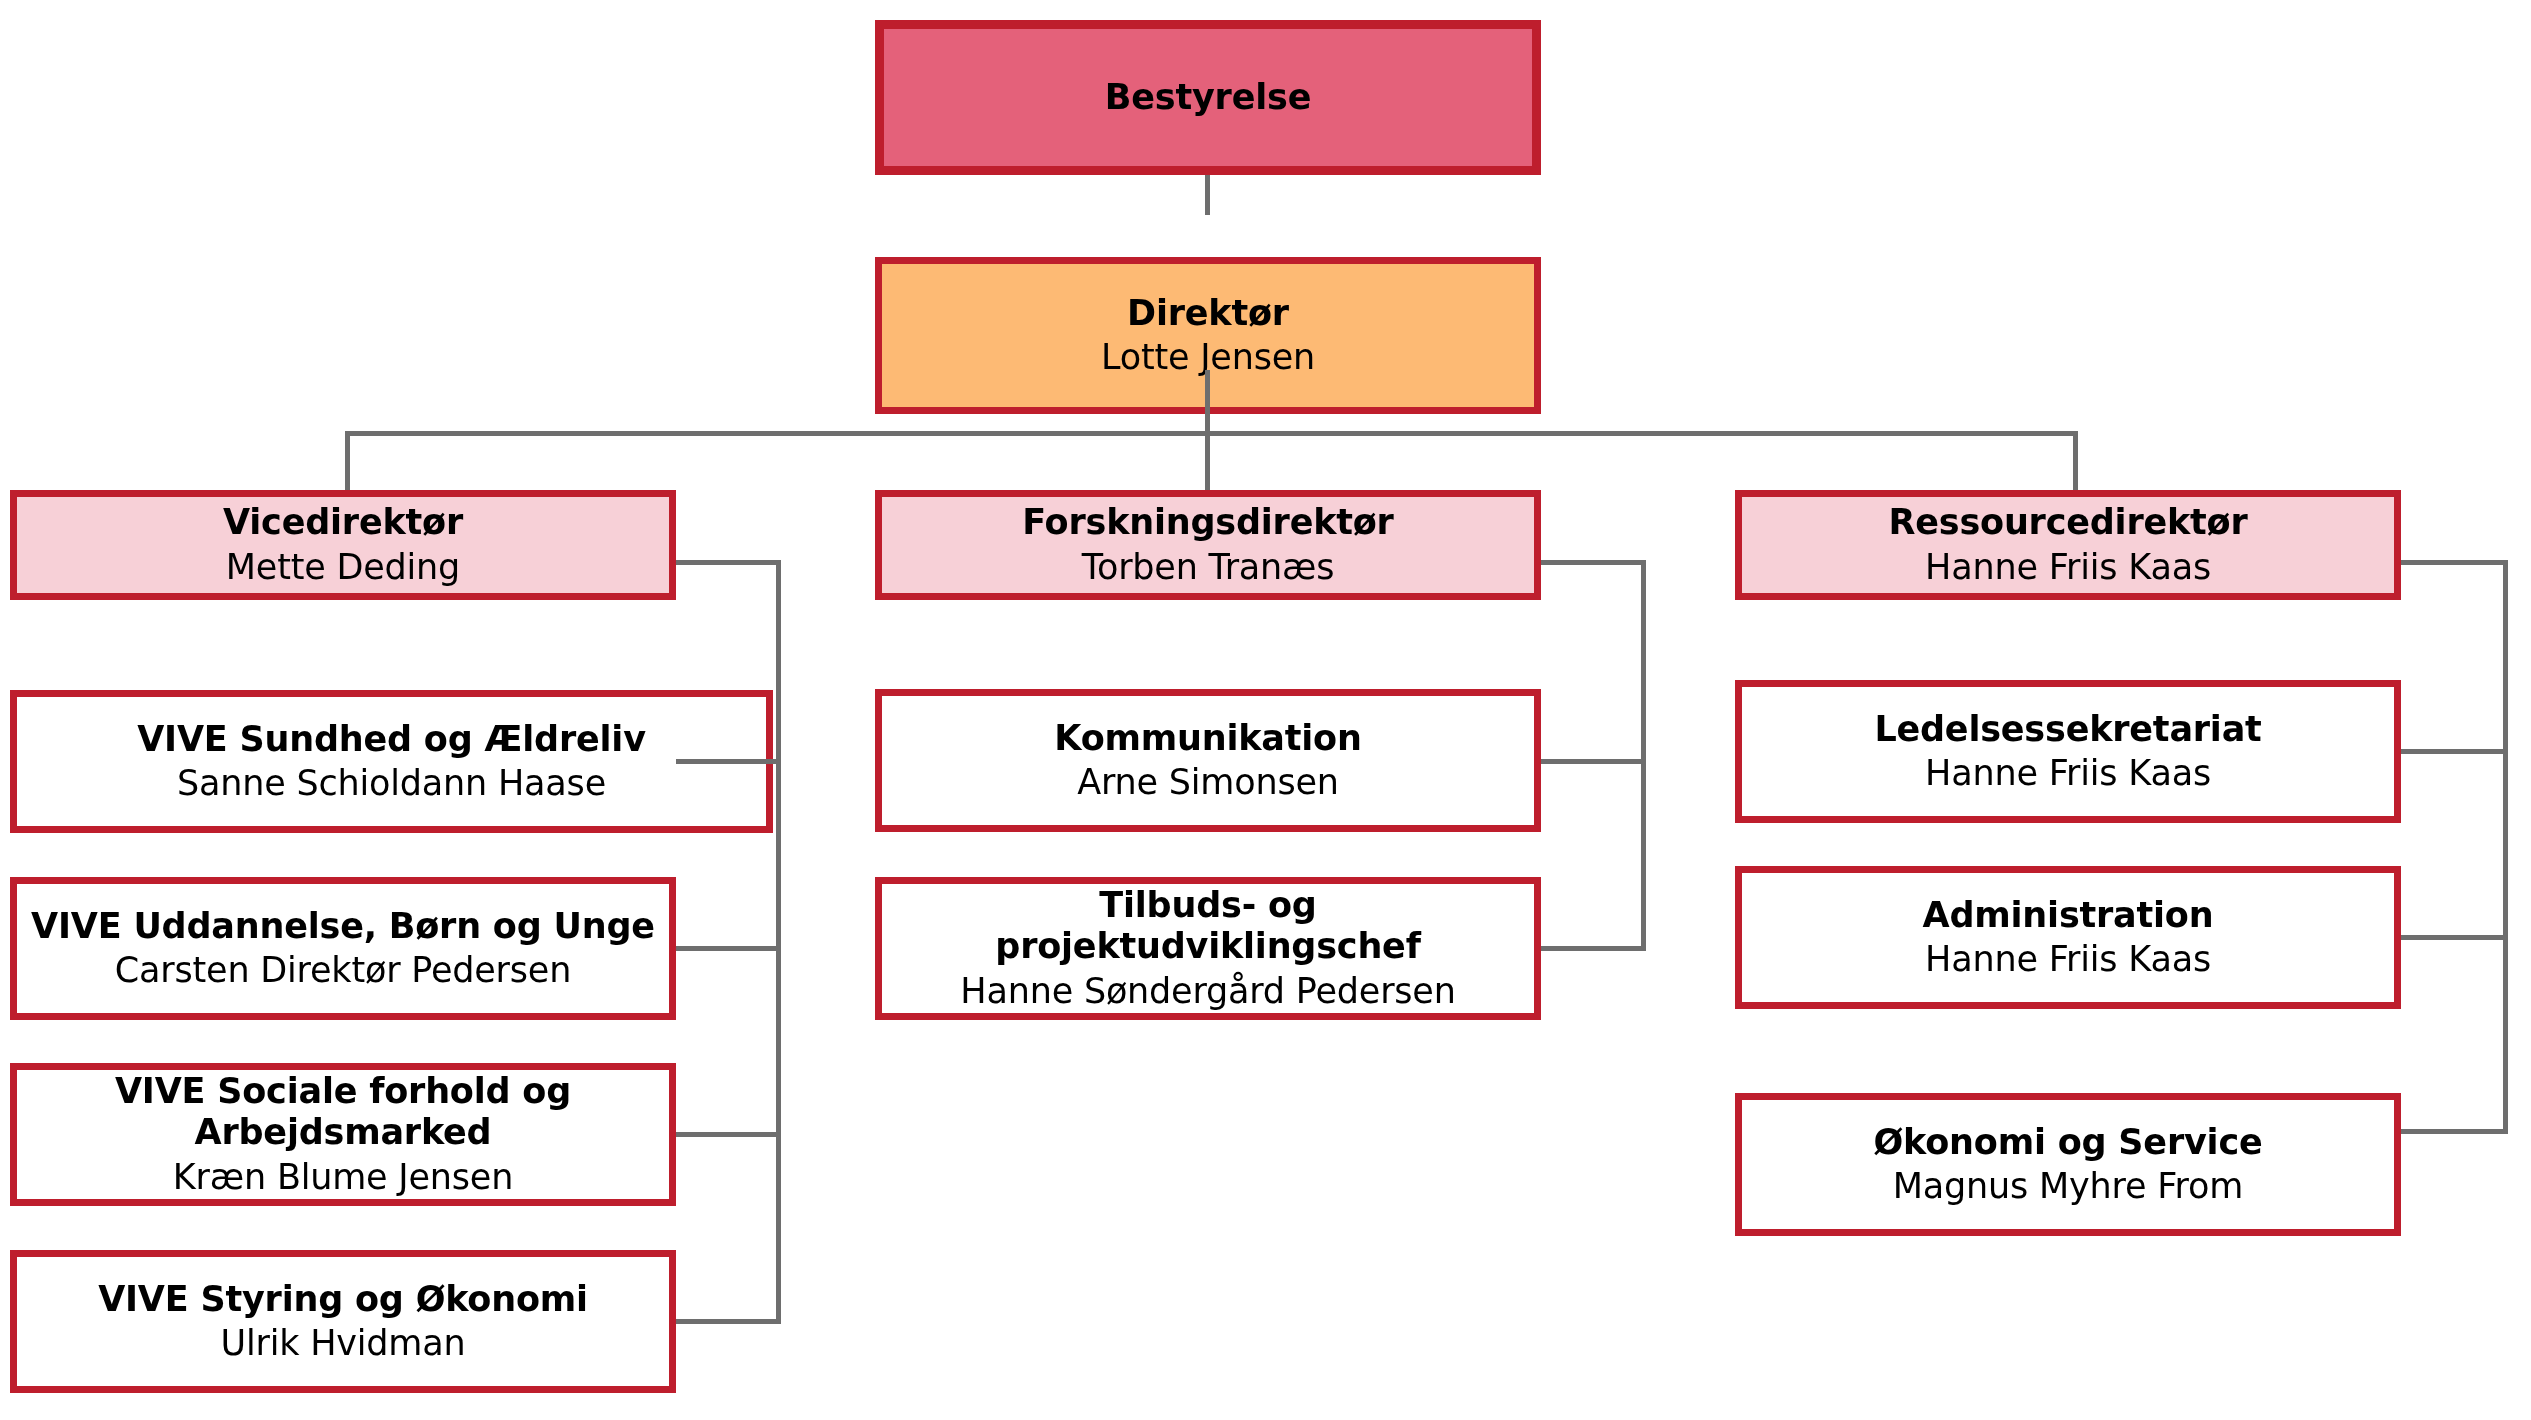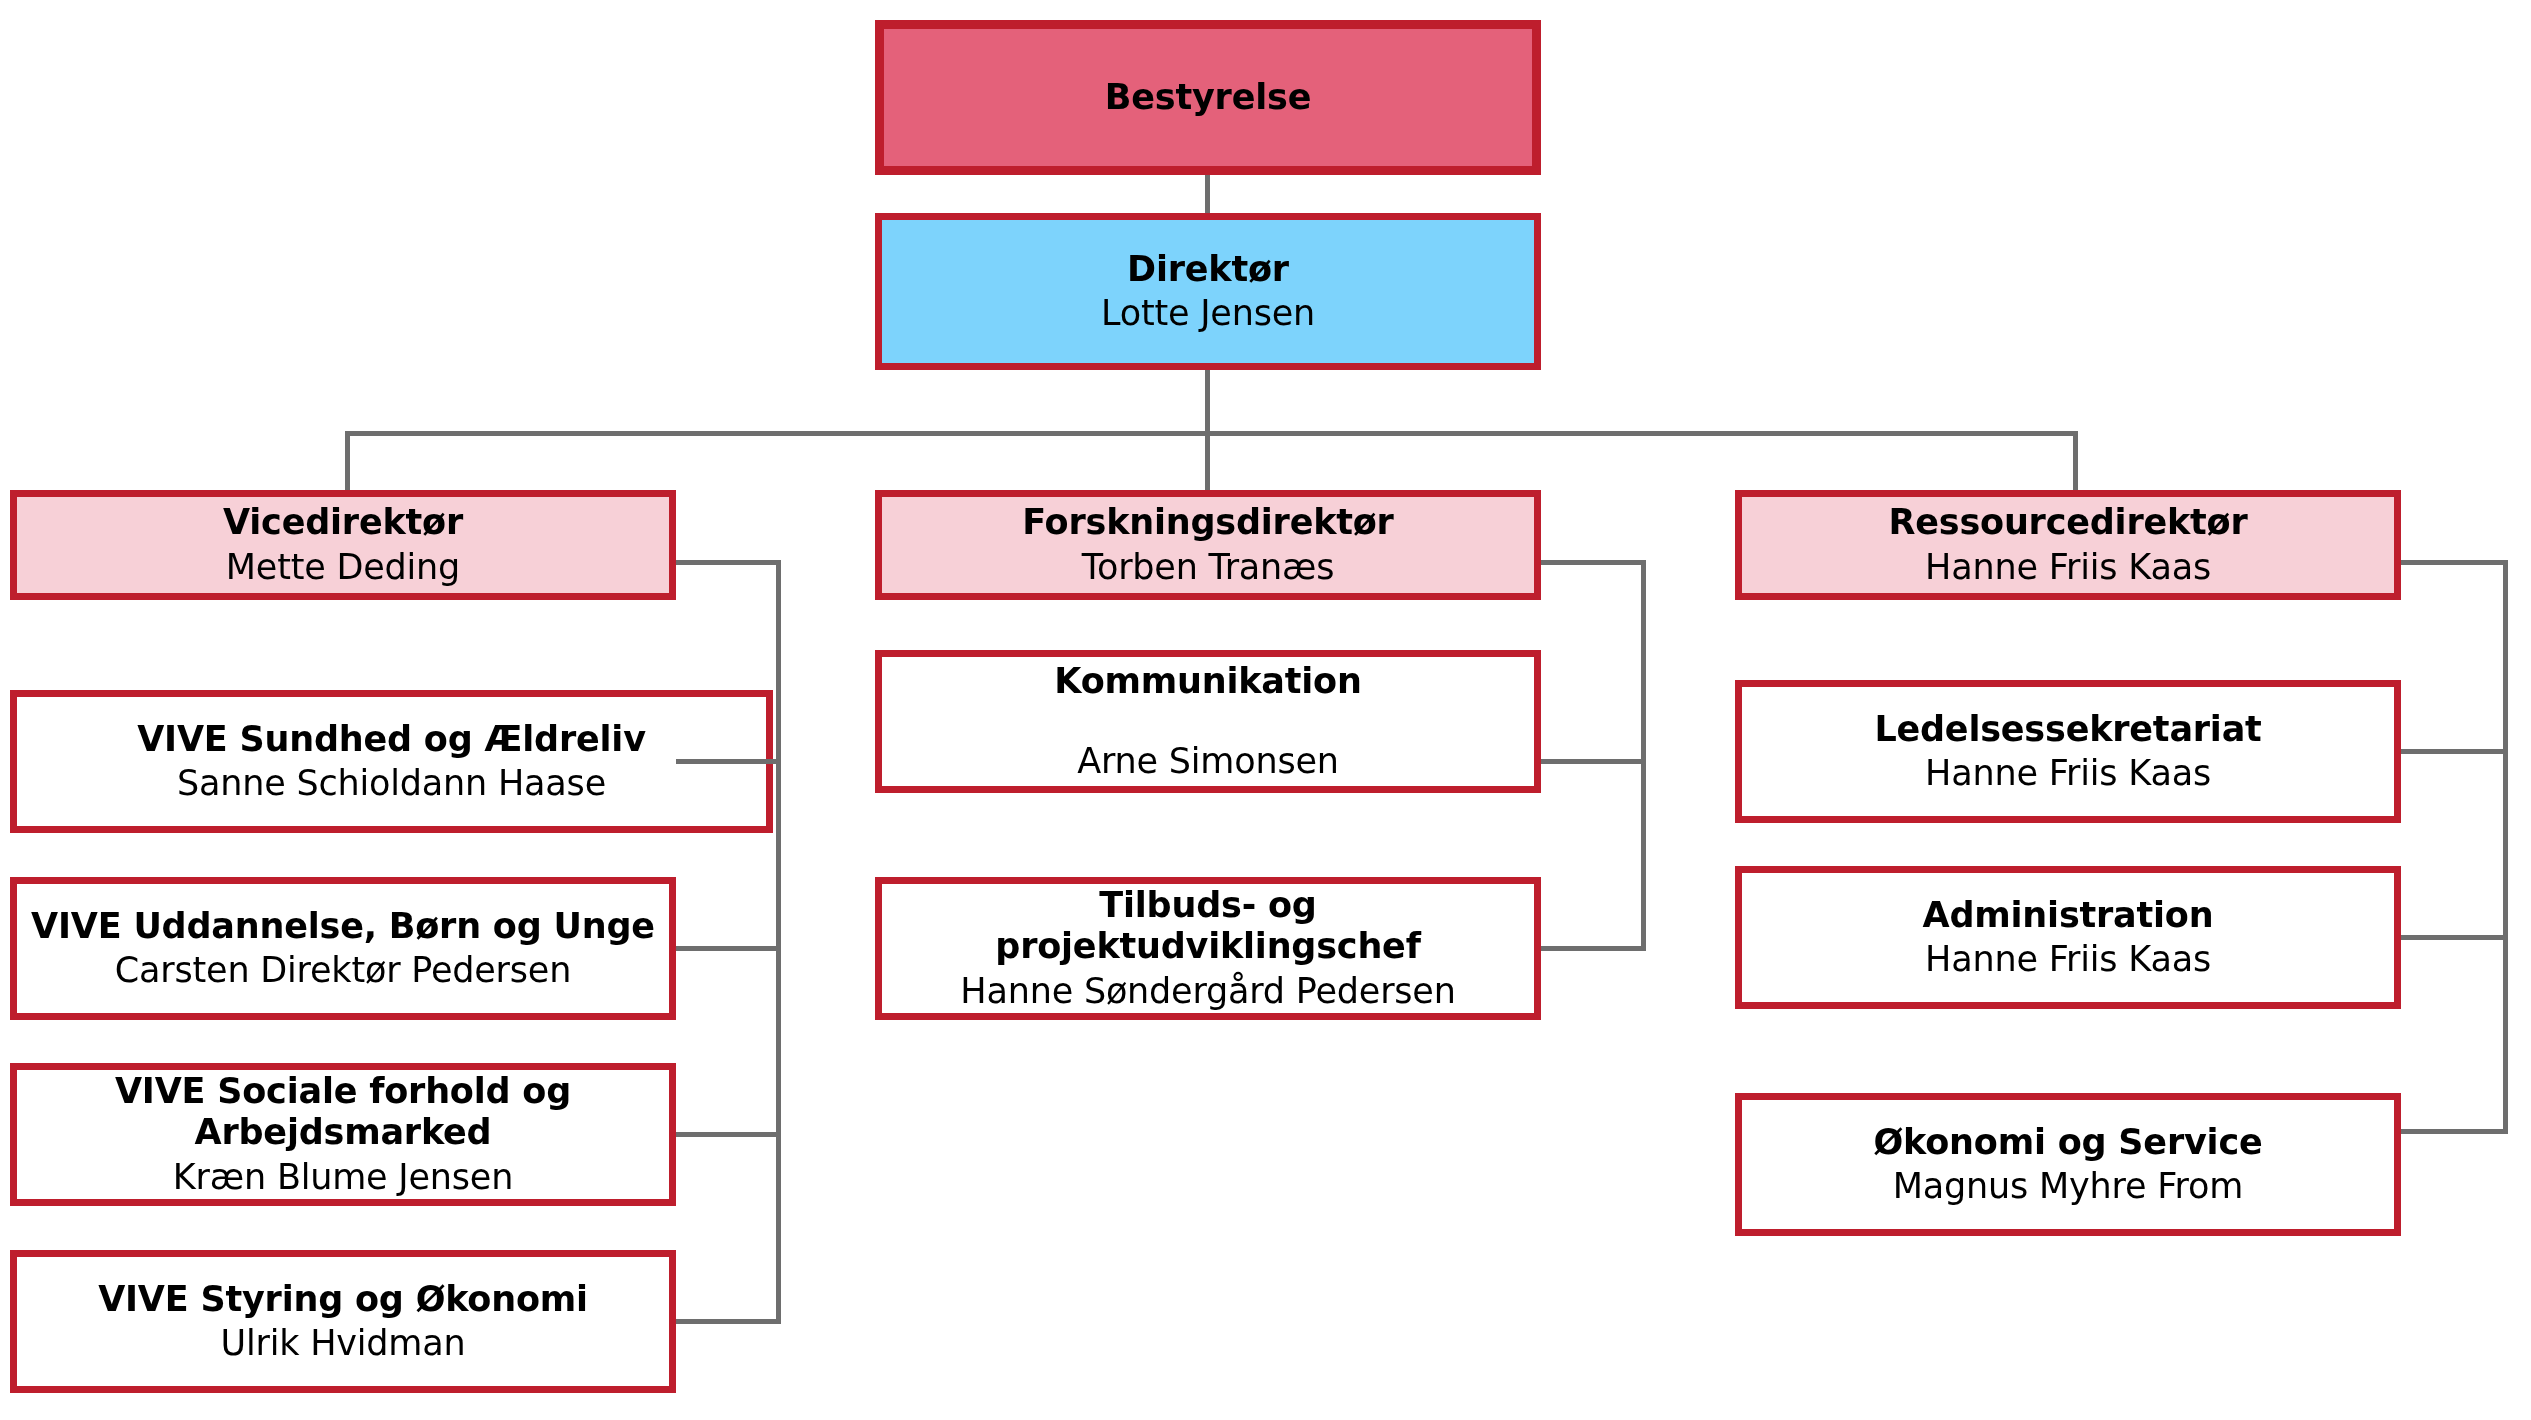--- a/index.html
+++ b/index.html
@@ -28,21 +28,21 @@
     flex-direction: column;
     align-items: center;
     justify-content: center;
     text-align: center;
     border: 7px solid #BE1E2D;
     background: #ffffff;
     padding: 4px 14px;
     line-height: 1.18;
   }
   .node.level-root   { background: #E4617A; border-width: 9px; }
-  .node.level-exec   { background: #7dd3fc; border-width: 7px; }
+  .node.level-exec   { background: #fdba74; border-width: 7px; margin-top: 44px; }
   .node.level-dir    { background: #F7D0D7; border-width: 7px; text-align: center; }
   .node.level-unit   { background: #ffffff;  border-width: 7px; }
 
   .node-title {
     font-weight: bold;
     font-size: 35px;
     letter-spacing: -0.2px;
     white-space: pre-line;
   }
   .node-person {
@@ -115,21 +115,21 @@
   <div class="conn conn-h" style="left:676px; top:759px; width:105px;"></div>
   <div class="conn conn-h" style="left:676px; top:946px; width:105px;"></div>
   <div class="conn conn-h" style="left:676px; top:1132px; width:105px;"></div>
   <div class="conn conn-h" style="left:676px; top:1319px; width:105px;"></div>
 
   <div class="node level-dir" style="left:875px; top:490px; width:666px; height:110px;">
     <div class="node-title">Forskningsdirektør</div>
     <div class="node-person">Torben Tranæs</div>
   </div>
 
-  <div class="node level-unit" style="left:875px; top:650px; width:666px; height:143px;justify-content:space-between;">
+  <div class="node level-unit" style="left:875px; top:689px; width:666px; height:143px;">
     <div class="node-title">Kommunikation</div>
     <div class="node-person">Arne Simonsen</div>
   </div>
 
   <div class="node level-unit" style="left:875px; top:877px; width:666px; height:143px;">
     <div class="node-title">Tilbuds- og projektudviklingschef</div>
     <div class="node-person">Hanne Søndergård Pedersen</div>
   </div>
 
   <div class="conn conn-v" style="left:1641px; top:560px; height:390px;"></div>

